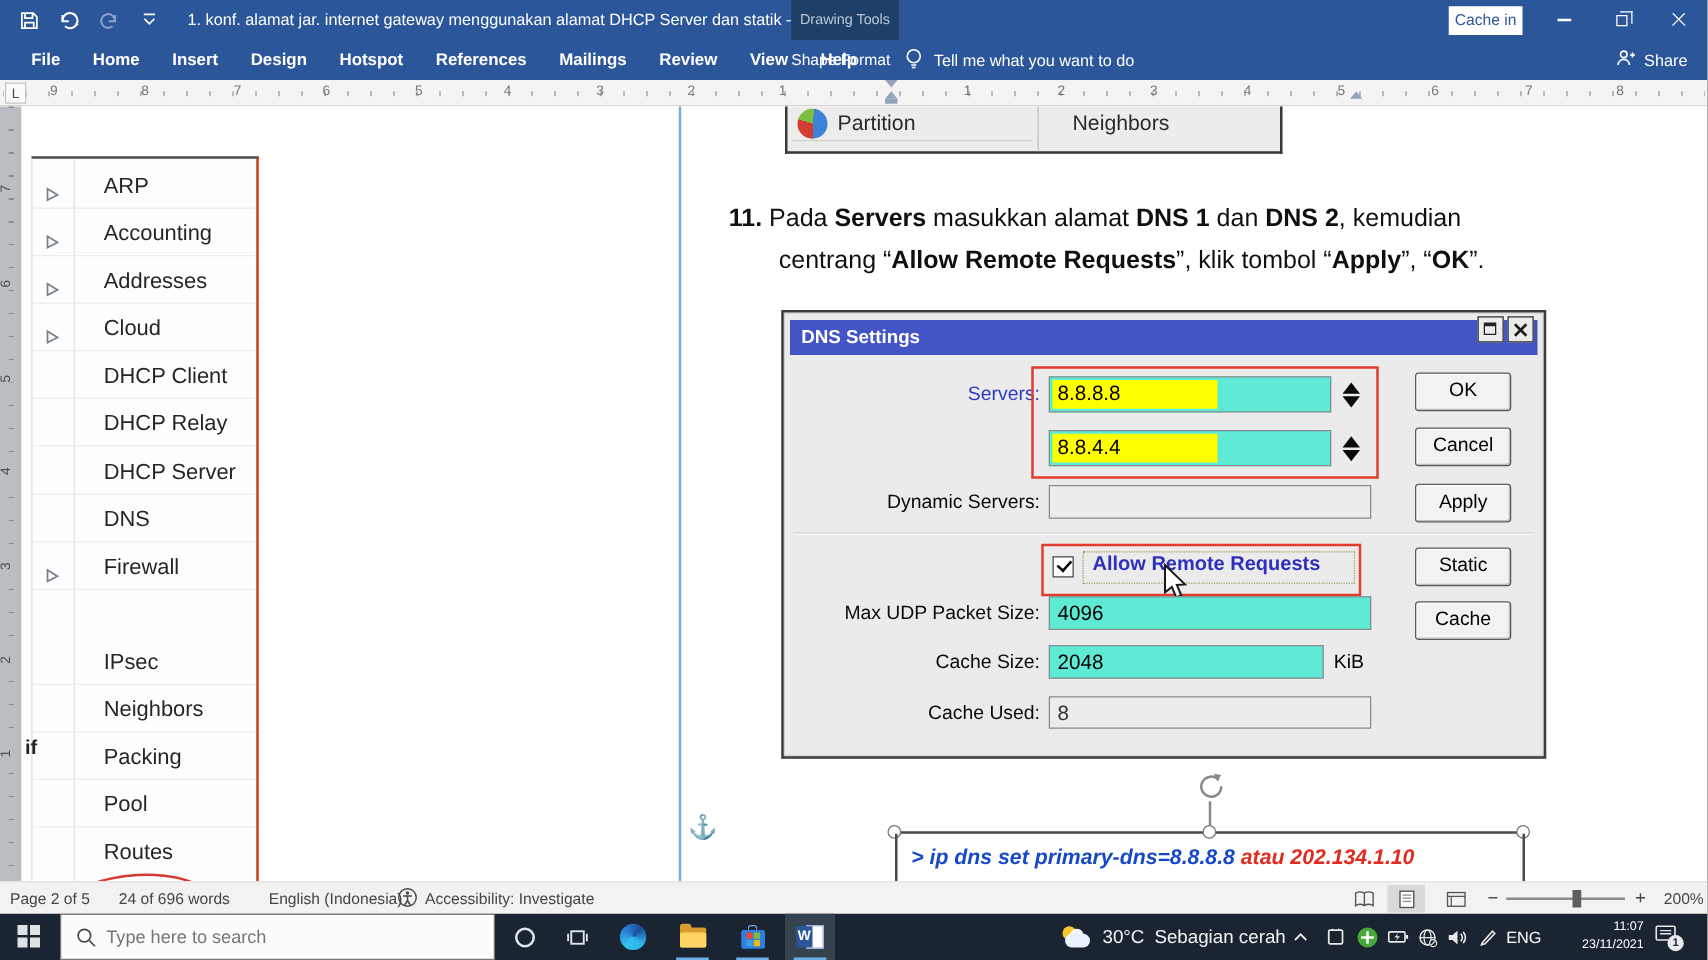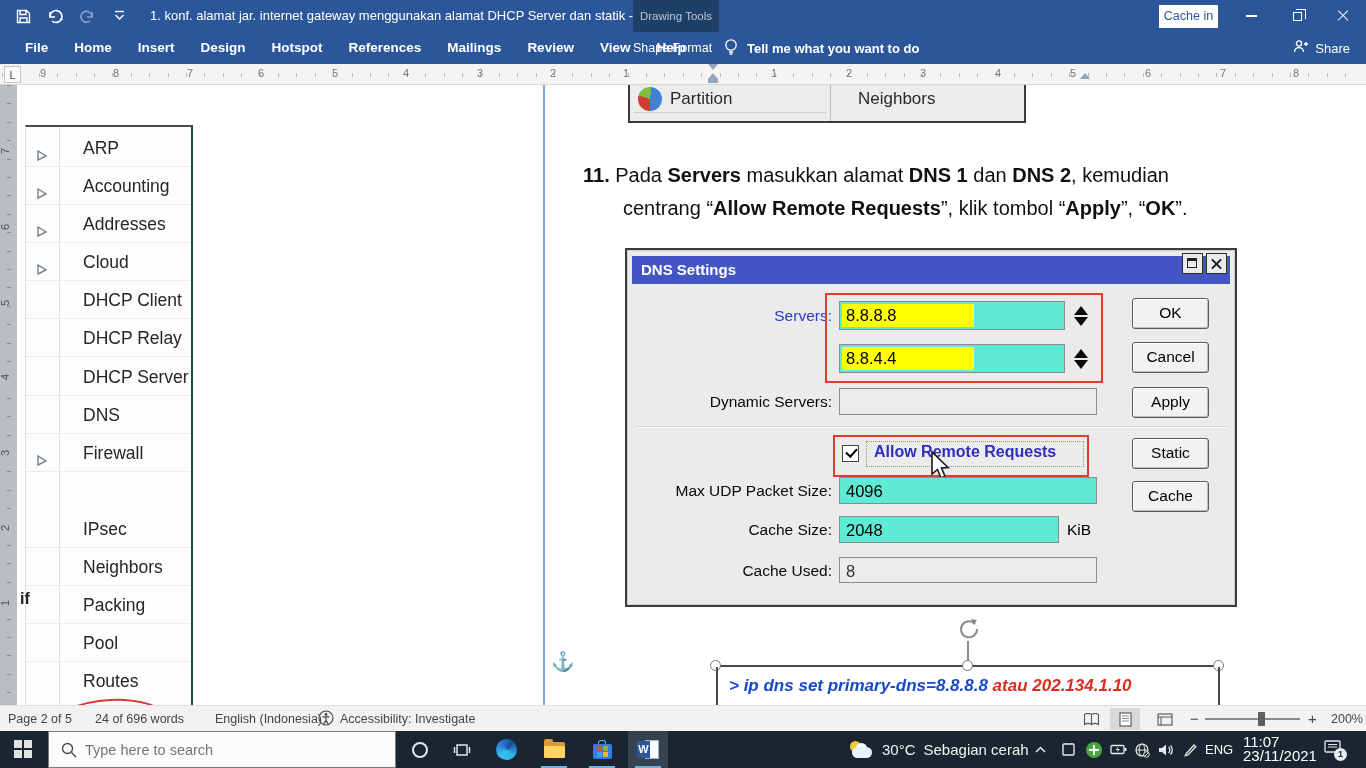--- a/index.html
+++ b/index.html
@@ -25,21 +25,21 @@
   .glyph-restore::before { content:""; position:absolute; left:2px; top:-4px; width:9px; height:9px; border:1.2px solid #fff; border-left:none; border-bottom:none; }
   .glyph-close { position:relative; width:12px; height:12px; }
   .glyph-close::before,.glyph-close::after { content:""; position:absolute; left:-1px; top:5px; width:14px; height:1.4px; background:#fff; }
   .glyph-close::before { transform:rotate(45deg); } .glyph-close::after { transform:rotate(-45deg); }
 
   
   .tabrow { position:absolute; top:32px; left:0; width:1366px; height:32px; background:#2b579a; color:#fff; }
   .tabs { position:absolute; left:12px; top:0; height:32px; display:flex;font-weight:bold; }
   .tab { padding:0 13px; line-height:32px; font-size:13.5px; color:#fff; white-space:nowrap; }
   .ctx-tab { position:absolute; left:633px; top:0; width:86px; height:32px; line-height:32px; font-size:12.5px; color:#fff; }
-  .tellme { position:absolute; left:724px; top:0; height:32px; display:flex; align-items:center; gap:9px; font-size:13px; color:#fff;font-weight:bold; }
+  .tellme { position:absolute; left:724px; top:0; height:32px; display:flex; align-items:center; gap:9px; font-size:13px; color:#fff; }
   .share { position:absolute; right:16px; top:0; height:32px; display:flex; align-items:center; gap:7px; font-size:13px; color:#fff; }
 
   
   .hruler { position:absolute; top:64px; left:0; width:1366px; height:21px; background:#f5f4f2; border-bottom:1px solid #d8d6d4; }
   .hruler .ticks { position:absolute; left:2px; right:2px; top:9px; height:4px;
     background:repeating-linear-gradient(90deg,#9aa0a6 0 1px,transparent 1px 18.4px); opacity:.7; }
   .rnum { position:absolute; top:3px; font-size:11px; color:#73777c; }
   .tabsel { position:absolute; left:4px; top:66px; width:17px; height:17px; background:#fbfbfb; border:1px solid #c3c3c3; font-size:11px; color:#4a4a4a; text-align:center; line-height:16px; }
   .ind-down { position:absolute; top:64px; width:0; height:0; border-left:5px solid transparent; border-right:5px solid transparent; border-top:6px solid #93a5bd; }
   .ind-up { position:absolute; top:73px; width:0; height:0; border-left:5px solid transparent; border-right:5px solid transparent; border-bottom:6px solid #93a5bd; }
@@ -48,22 +48,22 @@
   
   .doc { position:absolute; top:85px; left:0; width:1366px; height:620px; background:#fff; overflow:hidden; }
   .vruler { position:absolute; left:0; top:0; width:17px; height:620px; background:#babec2; }
   .vruler .ticks { position:absolute; top:0; bottom:0; left:7px; width:4px;
     background:repeating-linear-gradient(180deg,#787d82 0 1px,transparent 1px 18.4px); opacity:.75; }
   .vnum { position:absolute; left:2px; font-size:11px; color:#4e5256; transform:rotate(-90deg); background:#babec2; }
 
   .blueline { position:absolute; left:543px; top:0; width:1.5px; height:620px; background:#7fa8d9; }
 
   
-  .wbmenu { position:absolute; left:25px; top:40px; width:168px; height:580px; background:#fdfdfd;
-    border-top:2px solid #4a4a4a; border-right:2px solid #14532d; border-left:1px solid #dcdcdc; }
+  .wbmenu { position:absolute; left:25px; top:40px; width:182px; height:580px; background:#fdfdfd;
+    border-top:2px solid #4a4a4a; border-right:2px solid #c2410c; border-left:1px solid #dcdcdc; }
   .wbdivider { position:absolute; left:33px; top:0; bottom:0; width:1px; background:#e2e2e2; }
   .wbrow { position:absolute; left:0; width:100%; height:38px; line-height:38px; padding-left:57px;
     font-size:17.5px; color:#262626; border-bottom:1px solid #ececec; white-space:nowrap; }
   .wbarrow { position:absolute; left:8px; top:10px; width:16px; height:16px; }
   .red-ellipse { position:absolute; left:28px; top:572px; width:114px; height:46px; border:2.5px solid #d6392f; border-radius:50%; transform:rotate(-3deg); }
   .fragment { position:absolute; left:20px; top:505px; font-size:16px; color:#222; font-weight:bold; }
 
   
   .partimg { position:absolute; left:628px; top:0; width:398px; height:38px; background:#ececea;
     border:2px solid #3a3a3a; border-top:none; }
@@ -148,21 +148,21 @@
   .wordic { position:relative; width:22px; height:19px; }
   .wordic .page { position:absolute; right:0; top:0; width:14px; height:19px; background:#fff; border:1px solid #9ab0d8; }
   .wordic .wsq { position:absolute; left:0; top:1px; width:13px; height:17px; background:#2b579a; color:#fff; font-size:11px; font-weight:bold; text-align:center; line-height:17px; }
   .weather { position:absolute; left:848px; top:0; height:37px; display:flex; align-items:center; gap:8px; font-size:15px; color:#f2f2f2; }
   .cloudsun { position:relative; width:26px; height:18px; }
   .cloudsun .sun { position:absolute; left:2px; top:0; width:11px; height:11px; border-radius:50%; background:#f8c832; }
   .cloudsun .c1 { position:absolute; left:4px; top:6px; width:20px; height:11px; border-radius:7px; background:#e9f1fa; }
   .cloudsun .c2 { position:absolute; left:8px; top:2px; width:11px; height:11px; border-radius:50%; background:#f6fafe; }
   .tray { position:absolute; top:0; height:37px; display:flex; align-items:center; justify-content:center; }
   .eng { position:absolute; left:1205px; top:0; height:37px; line-height:37px; font-size:13px; }
-  .clock { position:absolute; left:1243px; top:4px; width:72px; text-align:left; font-size:15px; line-height:14px; }
+  .clock { position:absolute; left:1243px; top:4px; width:72px; text-align:right; font-size:10px; line-height:14px; }
   .notif { position:absolute; left:1324px; top:8px; }
   .badge { position:absolute; left:10px; top:9px; width:13px; height:13px; border-radius:50%; background:#e8eaed; color:#1b2531; font-size:9px; font-weight:bold; text-align:center; line-height:13px; }
 </style>
 </head>
 <body>
 
 <div id="screen">
 
   <div class="titlebar">
     <div class="qat">

